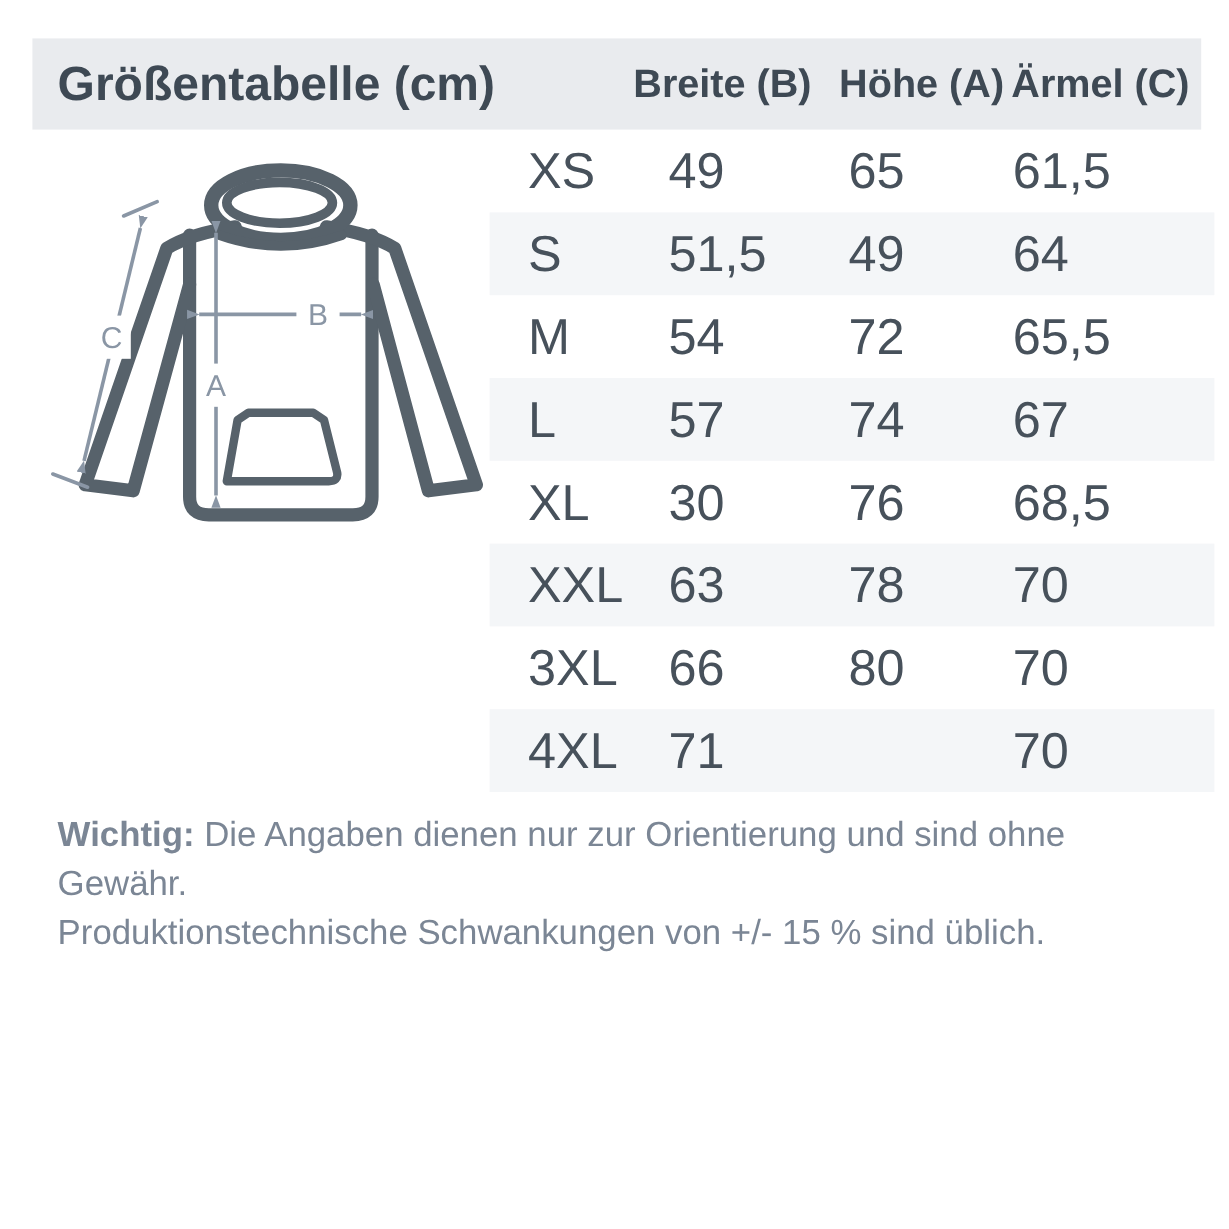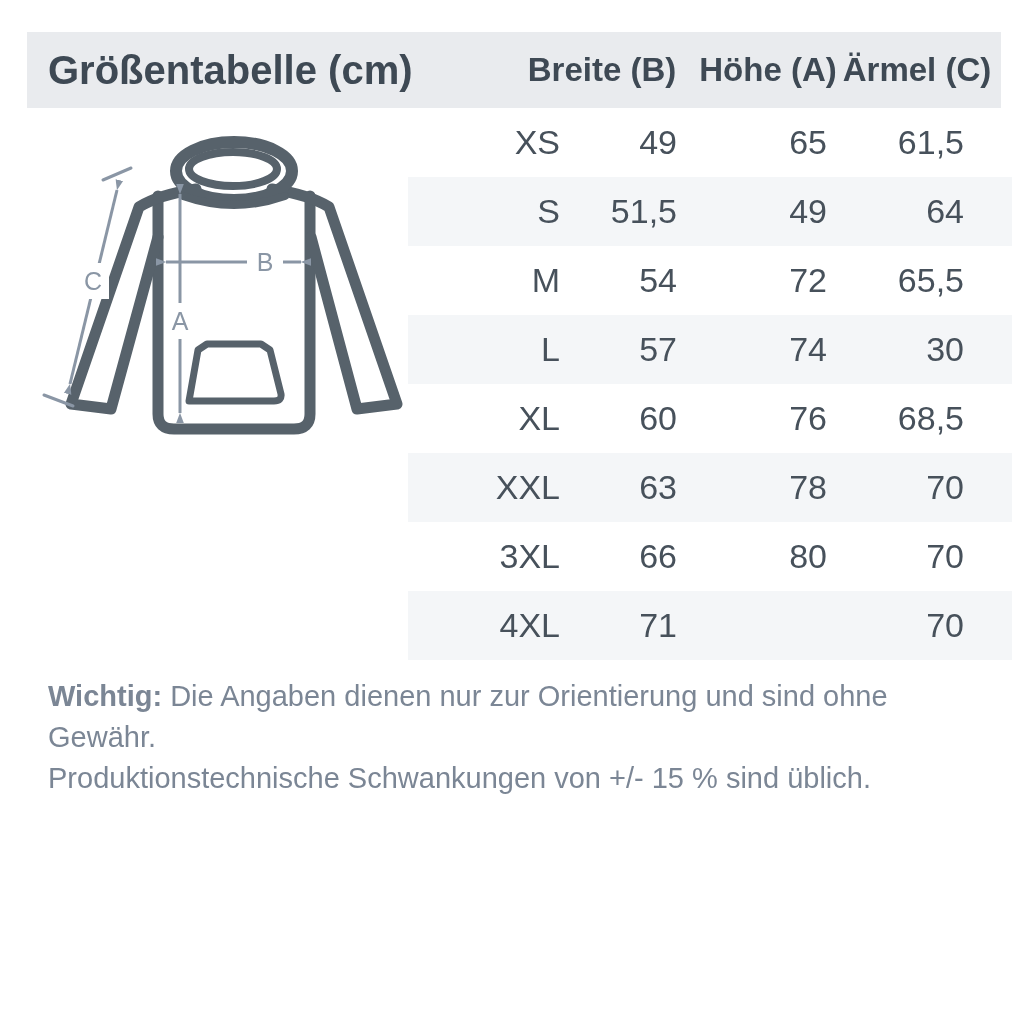--- a/index.html
+++ b/index.html
@@ -37,21 +37,21 @@
   .col-hd.c2{left:661px;}
   .col-hd.c3{left:810px;}
   
   .tbody{
     position:absolute;left:408px;top:108px;width:604px;height:552px;
   }
   .trow{position:relative;width:604px;height:69px;}
   .trow.striped{background:var(--stripe);}
   .trow span{
     position:absolute;top:0;height:69px;line-height:69px;width:120px;
-    text-align:right;font-size:34px;color:var(--cell-text);
+    text-align:left;font-size:42px;color:var(--cell-text);
   }
   .c-size{left:32px;}
   .c-b{left:149px;}
   .c-h{left:299px;}
   .c-a{left:436px;}
   
   .diagram{position:absolute;left:38px;top:130px;width:368px;height:312px;}
   .ol{fill:none;stroke:var(--outline);stroke-linecap:round;stroke-linejoin:round;}
   .dim{fill:none;stroke:var(--dim);stroke-width:3;}
   .tick{fill:none;stroke:var(--dim);stroke-width:3;stroke-linecap:round;}
@@ -96,25 +96,25 @@
       <div class="trow">
         <span class="c-size">M</span>
         <span class="c-b">54</span>
         <span class="c-h">72</span>
         <span class="c-a">65,5</span>
       </div>
       <div class="trow striped">
         <span class="c-size">L</span>
         <span class="c-b">57</span>
         <span class="c-h">74</span>
-        <span class="c-a">30</span>
+        <span class="c-a">67</span>
       </div>
       <div class="trow">
         <span class="c-size">XL</span>
-        <span class="c-b">60</span>
+        <span class="c-b">30</span>
         <span class="c-h">76</span>
         <span class="c-a">68,5</span>
       </div>
       <div class="trow striped">
         <span class="c-size">XXL</span>
         <span class="c-b">63</span>
         <span class="c-h">78</span>
         <span class="c-a">70</span>
       </div>
       <div class="trow">

